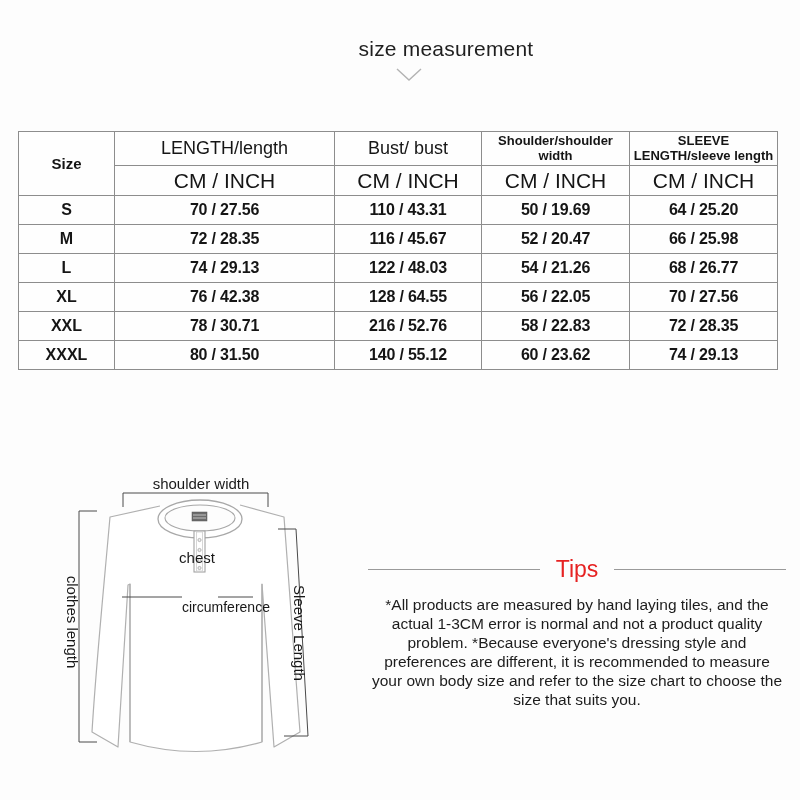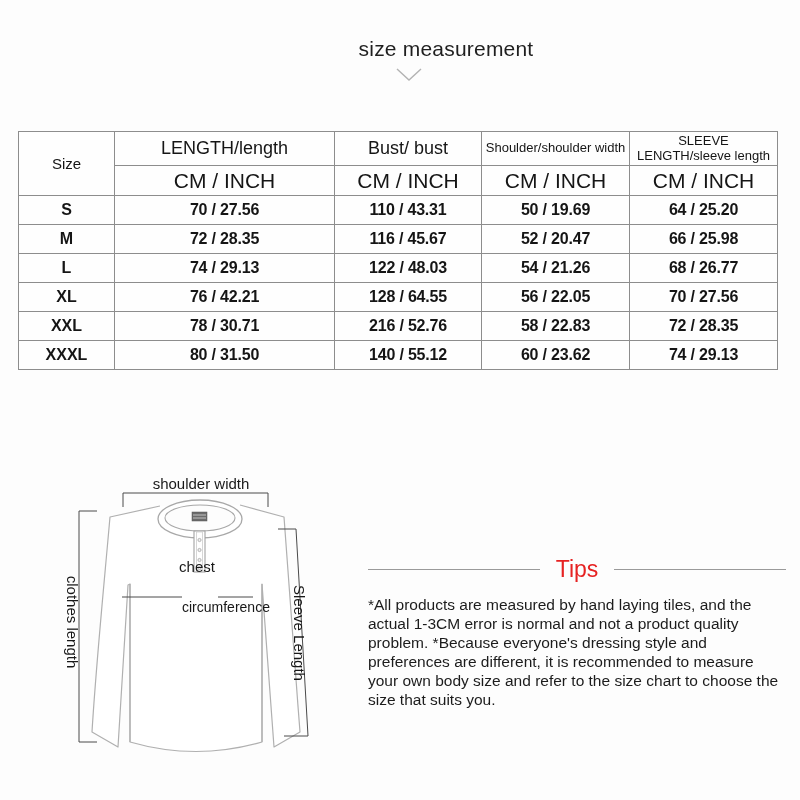--- a/index.html
+++ b/index.html
@@ -12,42 +12,42 @@
     font-size:21px;font-weight:500;letter-spacing:.2px;color:#1f1f1f;}
   .chevron{position:absolute;left:395px;top:67px;}
   
   .size-table{position:absolute;left:18px;top:131px;width:759px;border-collapse:collapse;
     table-layout:fixed;background:#fefefe;}
   .size-table th,.size-table td{border:1px solid #8d8d8d;text-align:center;vertical-align:middle;
     padding:0;color:#151515;}
   .h1 th{height:33px;}
   .h2 th{height:29px;}
   .size-table tbody td{height:28px;}
-  .col-size-h{font-weight:normal;font-size:15px;}
+  .col-size-h{font-weight:bold;font-size:15px;}
   .col-length-h{font-size:18px;font-weight:400;color:#2e2e2e;}
   .col-bust-h{font-size:18px;font-weight:400;color:#412e4e;}
-  .col-shoulder-h,.col-sleeve-h{font-size:13px;font-weight:400;text-align:left;
+  .col-shoulder-h,.col-sleeve-h{font-size:13px;font-weight:700;text-align:left;
     padding:2px 3px 2px 8px;line-height:1.15;color:#242424;}
   .unit-h{font-weight:normal;font-size:21px;}
   .cell-size{font-weight:bold;font-size:16px;}
   .cell-val{font-weight:bold;font-size:16px;letter-spacing:-0.2px;margin-left:48px;}
   
   .diagram{position:absolute;left:36px;top:455px;width:290px;height:330px;}
   .diagram svg{position:absolute;left:0;top:0;}
   .dlabel{position:absolute;font-size:15px;color:#181818;line-height:1.1;}
   .lbl-shoulder{left:90px;top:21px;width:150px;text-align:center;}
   .lbl-clothes{left:-30px;top:158px;width:130px;height:18px;text-align:center;
     transform:rotate(90deg);}
   .lbl-sleeve{left:192px;top:169px;width:140px;height:18px;text-align:center;
     transform:rotate(90deg);}
-  .lbl-chest-top{left:126px;top:104px;width:70px;text-align:center;font-size:15px;}
+  .lbl-chest-top{left:126px;top:95px;width:70px;text-align:center;font-size:15px;}
   .lbl-chest-bottom{left:146px;top:144px;width:94px;font-size:14px;word-break:break-all;
     line-height:1.25;text-align:left;}
   
-  .tips{position:absolute;left:368px;top:556px;width:418px;}
+  .tips{position:absolute;left:368px;top:556px;width:418px;text-align:center;}
   .tips-head{display:flex;align-items:center;}
   .tips-line{flex:1;height:1px;background:#9a9a9a;}
   .tips-title{padding:0 16px;font-size:23px;color:#e62222;font-weight:500;}
   .tips-body{margin-top:12px;font-size:15.5px;line-height:1.23;color:#1c1c1c;}
 </style>
 </head>
 <body>
 
 <div class="screen">
 
@@ -96,21 +96,21 @@
       </tr>
       <tr>
         <td class="cell-size">L</td>
         <td class="cell-val">74 / 29.13</td>
         <td class="cell-val">122 / 48.03</td>
         <td class="cell-val">54 / 21.26</td>
         <td class="cell-val">68 / 26.77</td>
       </tr>
       <tr>
         <td class="cell-size">XL</td>
-        <td class="cell-val">76 / 42.21</td>
+        <td class="cell-val">76 / 42.38</td>
         <td class="cell-val">128 / 64.55</td>
         <td class="cell-val">56 / 22.05</td>
         <td class="cell-val">70 / 27.56</td>
       </tr>
       <tr>
         <td class="cell-size">XXL</td>
         <td class="cell-val">78 / 30.71</td>
         <td class="cell-val">216 / 52.76</td>
         <td class="cell-val">58 / 22.83</td>
         <td class="cell-val">72 / 28.35</td>

